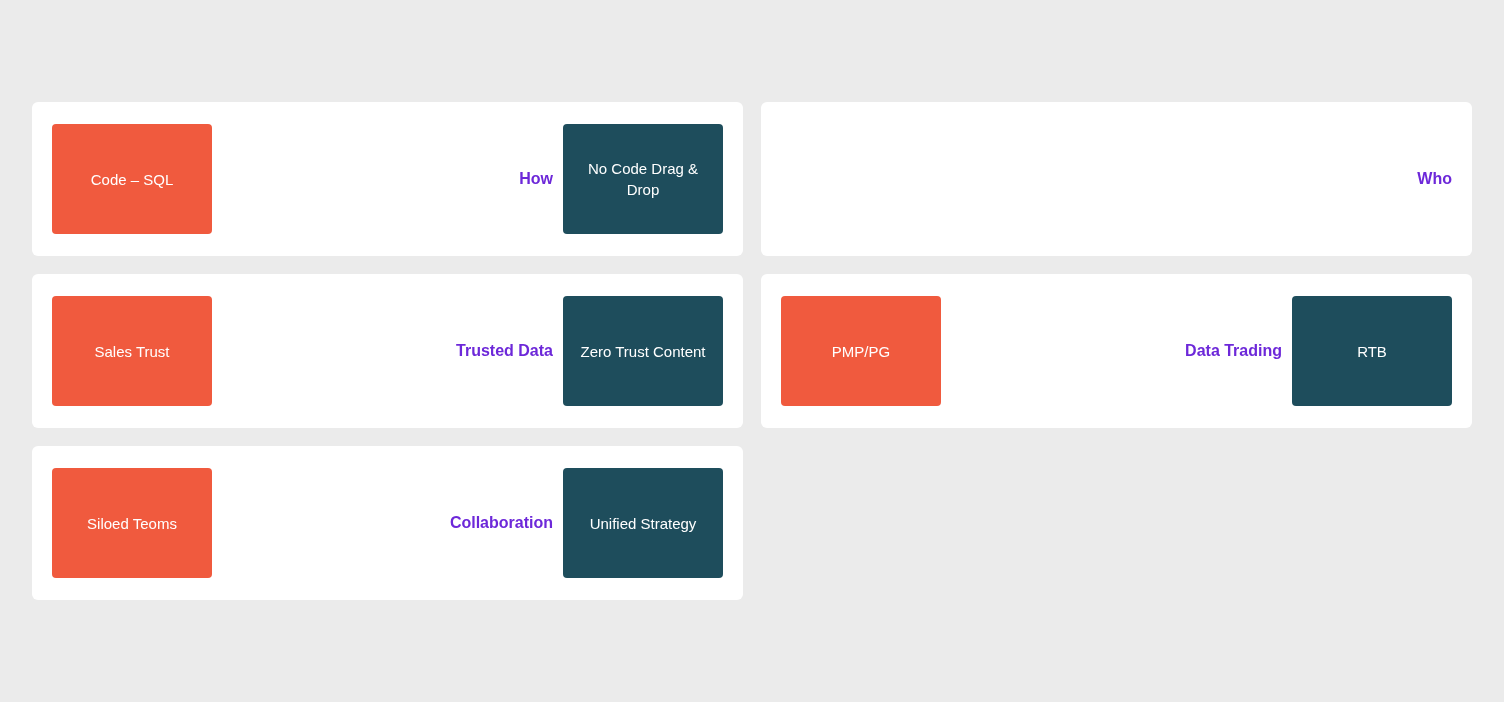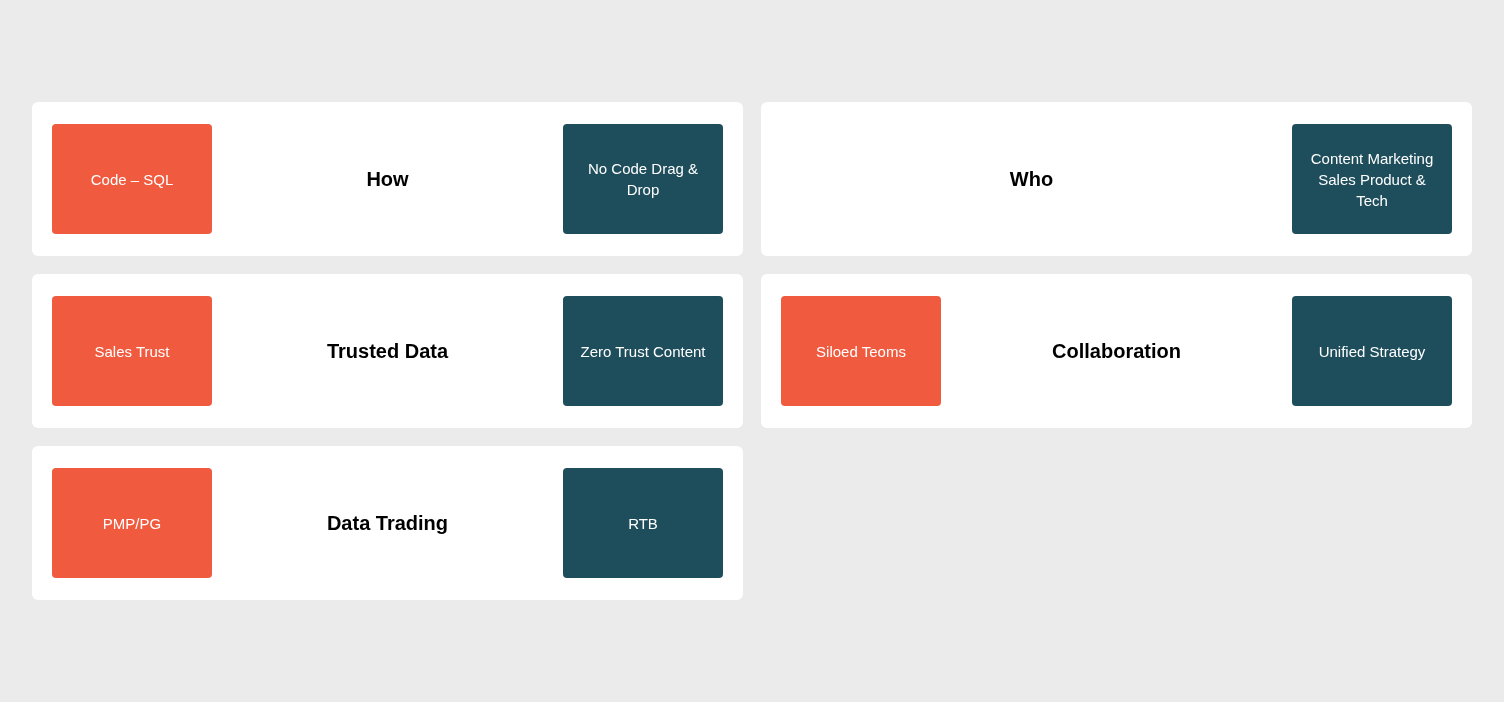--- a/index.html
+++ b/index.html
@@ -44,24 +44,24 @@
       align-items: center;
       justify-content: center;
       padding: 14px 16px;
       min-width: 160px;
       min-height: 110px;
       flex: 0 0 160px;
       line-height: 1.4;
     }
 
     .card-center {
-      text-align: center;
-      font-size: 20px;
+      text-align: right;
+      font-size: 16px;
       font-weight: 800;
-      color: #000000;
+      color: #6d28d9;
       flex: 1;
       line-height: 1.2;
     }
 
     .card-right {
       background-color: #1e4d5c;
       border-radius: 4px;
       color: #ffffff;
       font-size: 15px;
       font-weight: 400;
@@ -80,30 +80,29 @@
 <body>
 
 <div class="grid-container">
 <div class="card">
       <div class="card-left">Code – SQL</div>
       <div class="card-center">How</div>
       <div class="card-right">No Code Drag &amp; Drop</div>
     </div>
     <div class="card">
       <div class="card-center">Who</div>
-      <div class="card-right">Content Marketing Sales Product &amp; Tech</div>
     </div>
     <div class="card">
       <div class="card-left">Sales Trust</div>
       <div class="card-center">Trusted Data</div>
       <div class="card-right">Zero Trust Content</div>
     </div>
     <div class="card">
+      <div class="card-left">PMP/PG</div>
+      <div class="card-center">Data Trading</div>
+      <div class="card-right">RTB</div>
+    </div>
+    <div class="card">
       <div class="card-left">Siloed Teoms</div>
       <div class="card-center">Collaboration</div>
       <div class="card-right">Unified Strategy</div>
     </div>
-    <div class="card">
-      <div class="card-left">PMP/PG</div>
-      <div class="card-center">Data Trading</div>
-      <div class="card-right">RTB</div>
-    </div>
   </div>
 
 </body></html>

